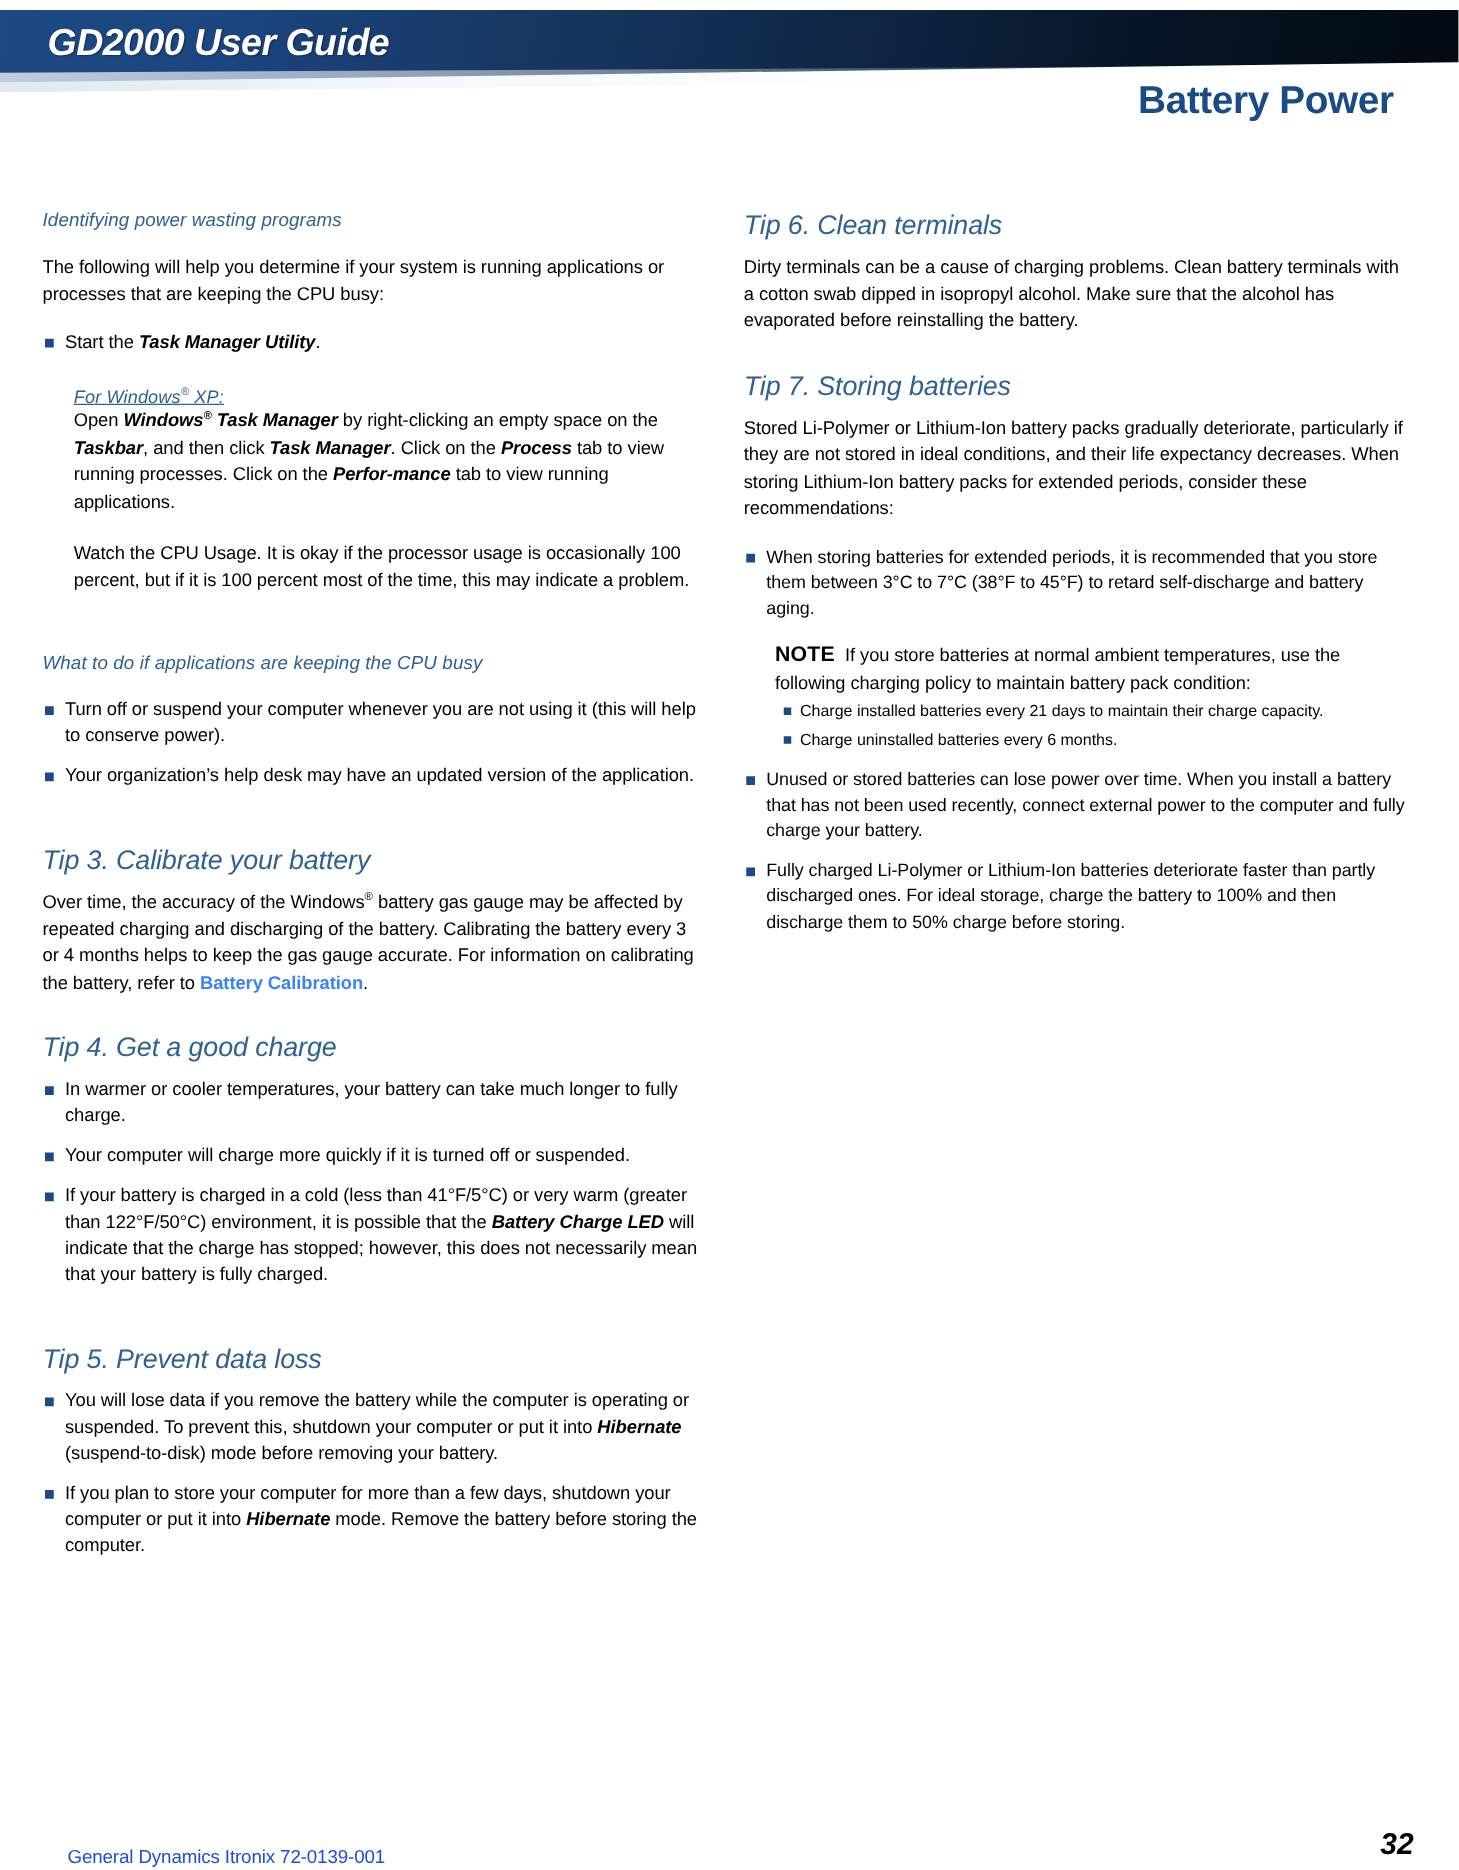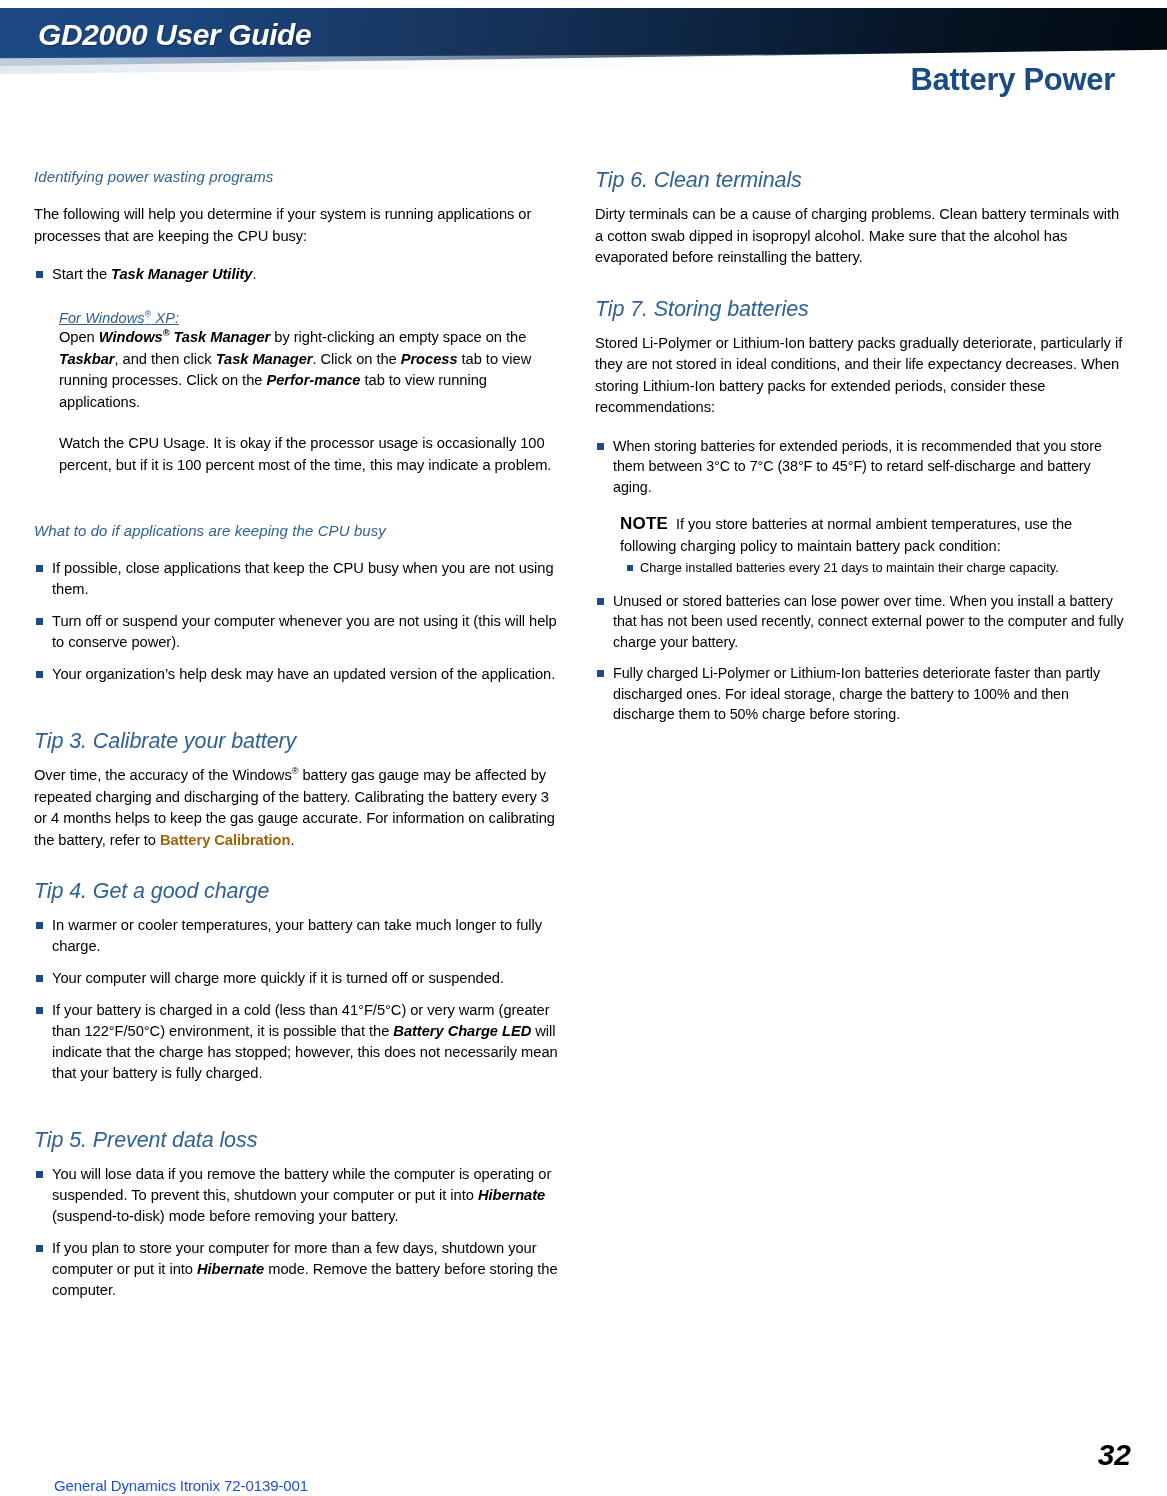--- a/index.html
+++ b/index.html
@@ -146,39 +146,39 @@
     line-height: 17.5px;
     margin-bottom: 5px;
   }
   ul.subbullets > li > .sq {
     position: absolute;
     left: 1px; top: 6px;
     width: 6px; height: 6px;
     background: #1b4b85;
   }
   .bi { font-weight: bold; font-style: italic; }
-  .blue-bold { font-weight: bold; color: #a16207; }
+  .blue-bold { font-weight: bold; color: #3b82f6; }
   sup { font-size: 0.62em; vertical-align: super; line-height: 0; }
 
   .gap { height: 20px; }
   .gap-sm { height: 11px; }
   .gap-lg { height: 30px; }
 
   
   .footer-text {
     position: absolute;
     left: 54px; bottom: 2px;
     font-size: 15px;
     color: #1d4ed8;
     letter-spacing: -0.1px;
   }
   .page-number {
     position: absolute;
-    right: 36px; bottom: 24px;
-    font-size: 30px;
+    right: 36px; bottom: 6px;
+    font-size: 24px;
     font-weight: bold;
     font-style: italic;
     color: #000000;
   }
 </style>
 </head>
 <body>
 
 <div class="banner"></div>
 <div class="banner-smear"></div>
@@ -205,21 +205,20 @@
     <p class="body"><span>Open </span><span class="bi"><span>Windows</span><sup>®</sup></span><span class="bi"> Task Manager</span><span> by right-clicking an empty space on the </span><span class="bi">Taskbar</span><span>, and then click </span><span class="bi">Task Manager</span><span>.  Click on the </span><span class="bi">Process</span><span> tab to view running processes.  Click on the </span><span class="bi">Perfor-mance</span><span> tab to view running applications.</span></p>
     <div class="gap"></div>
     <p class="body tight">Watch the CPU Usage. It is okay if the processor usage is occasionally 100 percent, but if it is 100 percent most of the time, this may indicate a problem.</p>
   </div>
 
   <div class="gap-lg"></div>
 
   <div class="sub-head">What to do if applications are keeping the CPU busy</div>
 
   <ul class="bullets">
-    <li><span class="sq"></span><span>If possible, close applications that keep the CPU busy when you are not using them.</span></li>
     <li><span class="sq"></span><span>Turn off or suspend your computer whenever you are not using it (this will help to conserve power).</span></li>
     <li><span class="sq"></span><span>Your organization’s help desk may have an updated version of the application.</span></li>
   </ul>
 
   <div class="gap-lg"></div>
 
   <div class="tip-head">Tip 3. Calibrate your battery</div>
   <p class="body"><span>Over time, the accuracy of the Windows</span><sup>®</sup><span> battery gas gauge may be affected by repeated charging and discharging of the battery. Calibrating the battery every 3 or 4 months helps to keep the gas gauge accurate. For information on calibrating the battery, refer to </span><span class="blue-bold">Battery Calibration</span><span>.</span></p>
 
   <div class="gap-sm"></div>
@@ -251,20 +250,21 @@
   <p class="body">Stored Li-Polymer or Lithium-Ion battery packs gradually deteriorate, particularly if they are not stored in ideal conditions, and their life expectancy decreases.  When storing Lithium-Ion battery packs for extended periods, consider these recommendations:</p>
 
   <ul class="bullets">
     <li><span class="sq"></span><span>When storing batteries for extended periods, it is recommended that you store them between 3°C to 7°C (38°F to 45°F) to retard self-discharge and battery aging.</span></li>
   </ul>
 
   <div class="note-block">
     <p><span class="note-label">NOTE</span>&nbsp;&nbsp;<span>If you store batteries at normal ambient temperatures, use the following charging policy to maintain battery pack condition:</span></p>
     <ul class="subbullets">
       <li><span class="sq"></span><span>Charge installed batteries every 21 days to maintain their charge capacity.</span></li>
+      <li><span class="sq"></span><span>Charge uninstalled batteries every 6 months.</span></li>
     </ul>
   </div>
 
   <ul class="bullets">
     <li><span class="sq"></span><span>Unused or stored batteries can lose power over time. When you install a battery that has not been used recently, connect external power to the computer and fully charge your battery.</span></li>
     <li><span class="sq"></span><span>Fully charged Li-Polymer or Lithium-Ion batteries deteriorate faster than partly discharged ones. For ideal storage, charge the battery to 100% and then discharge them to 50% charge before storing.</span></li>
   </ul>
 </div>
 
 <div class="footer-text">General Dynamics Itronix 72-0139-001</div>

